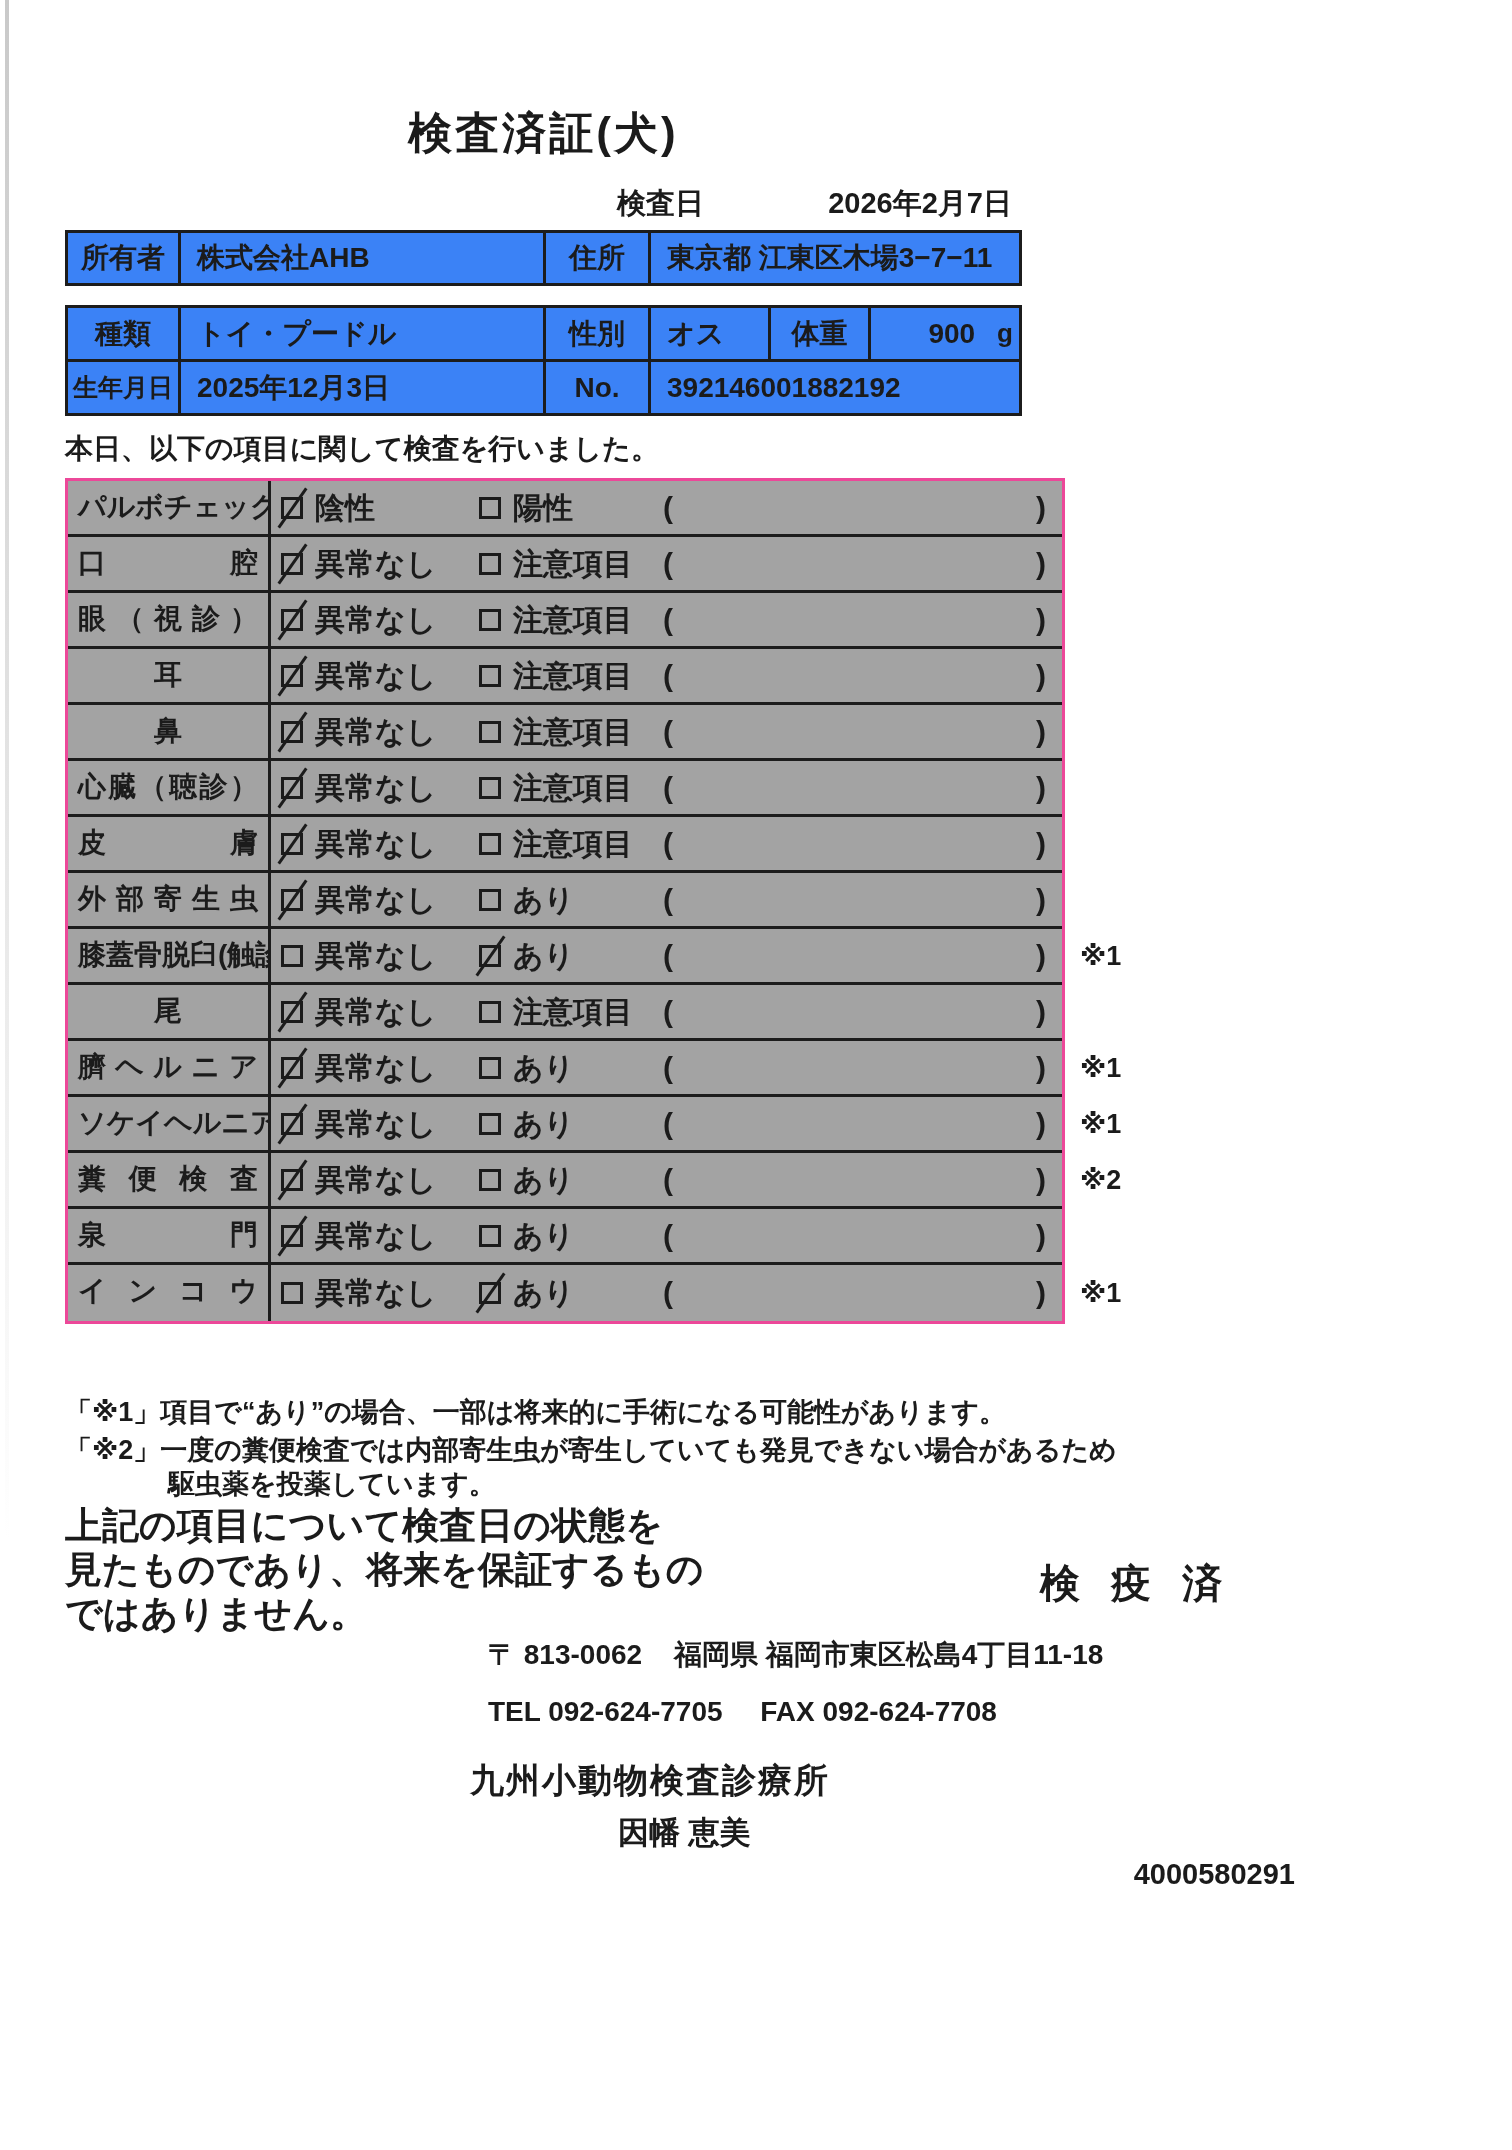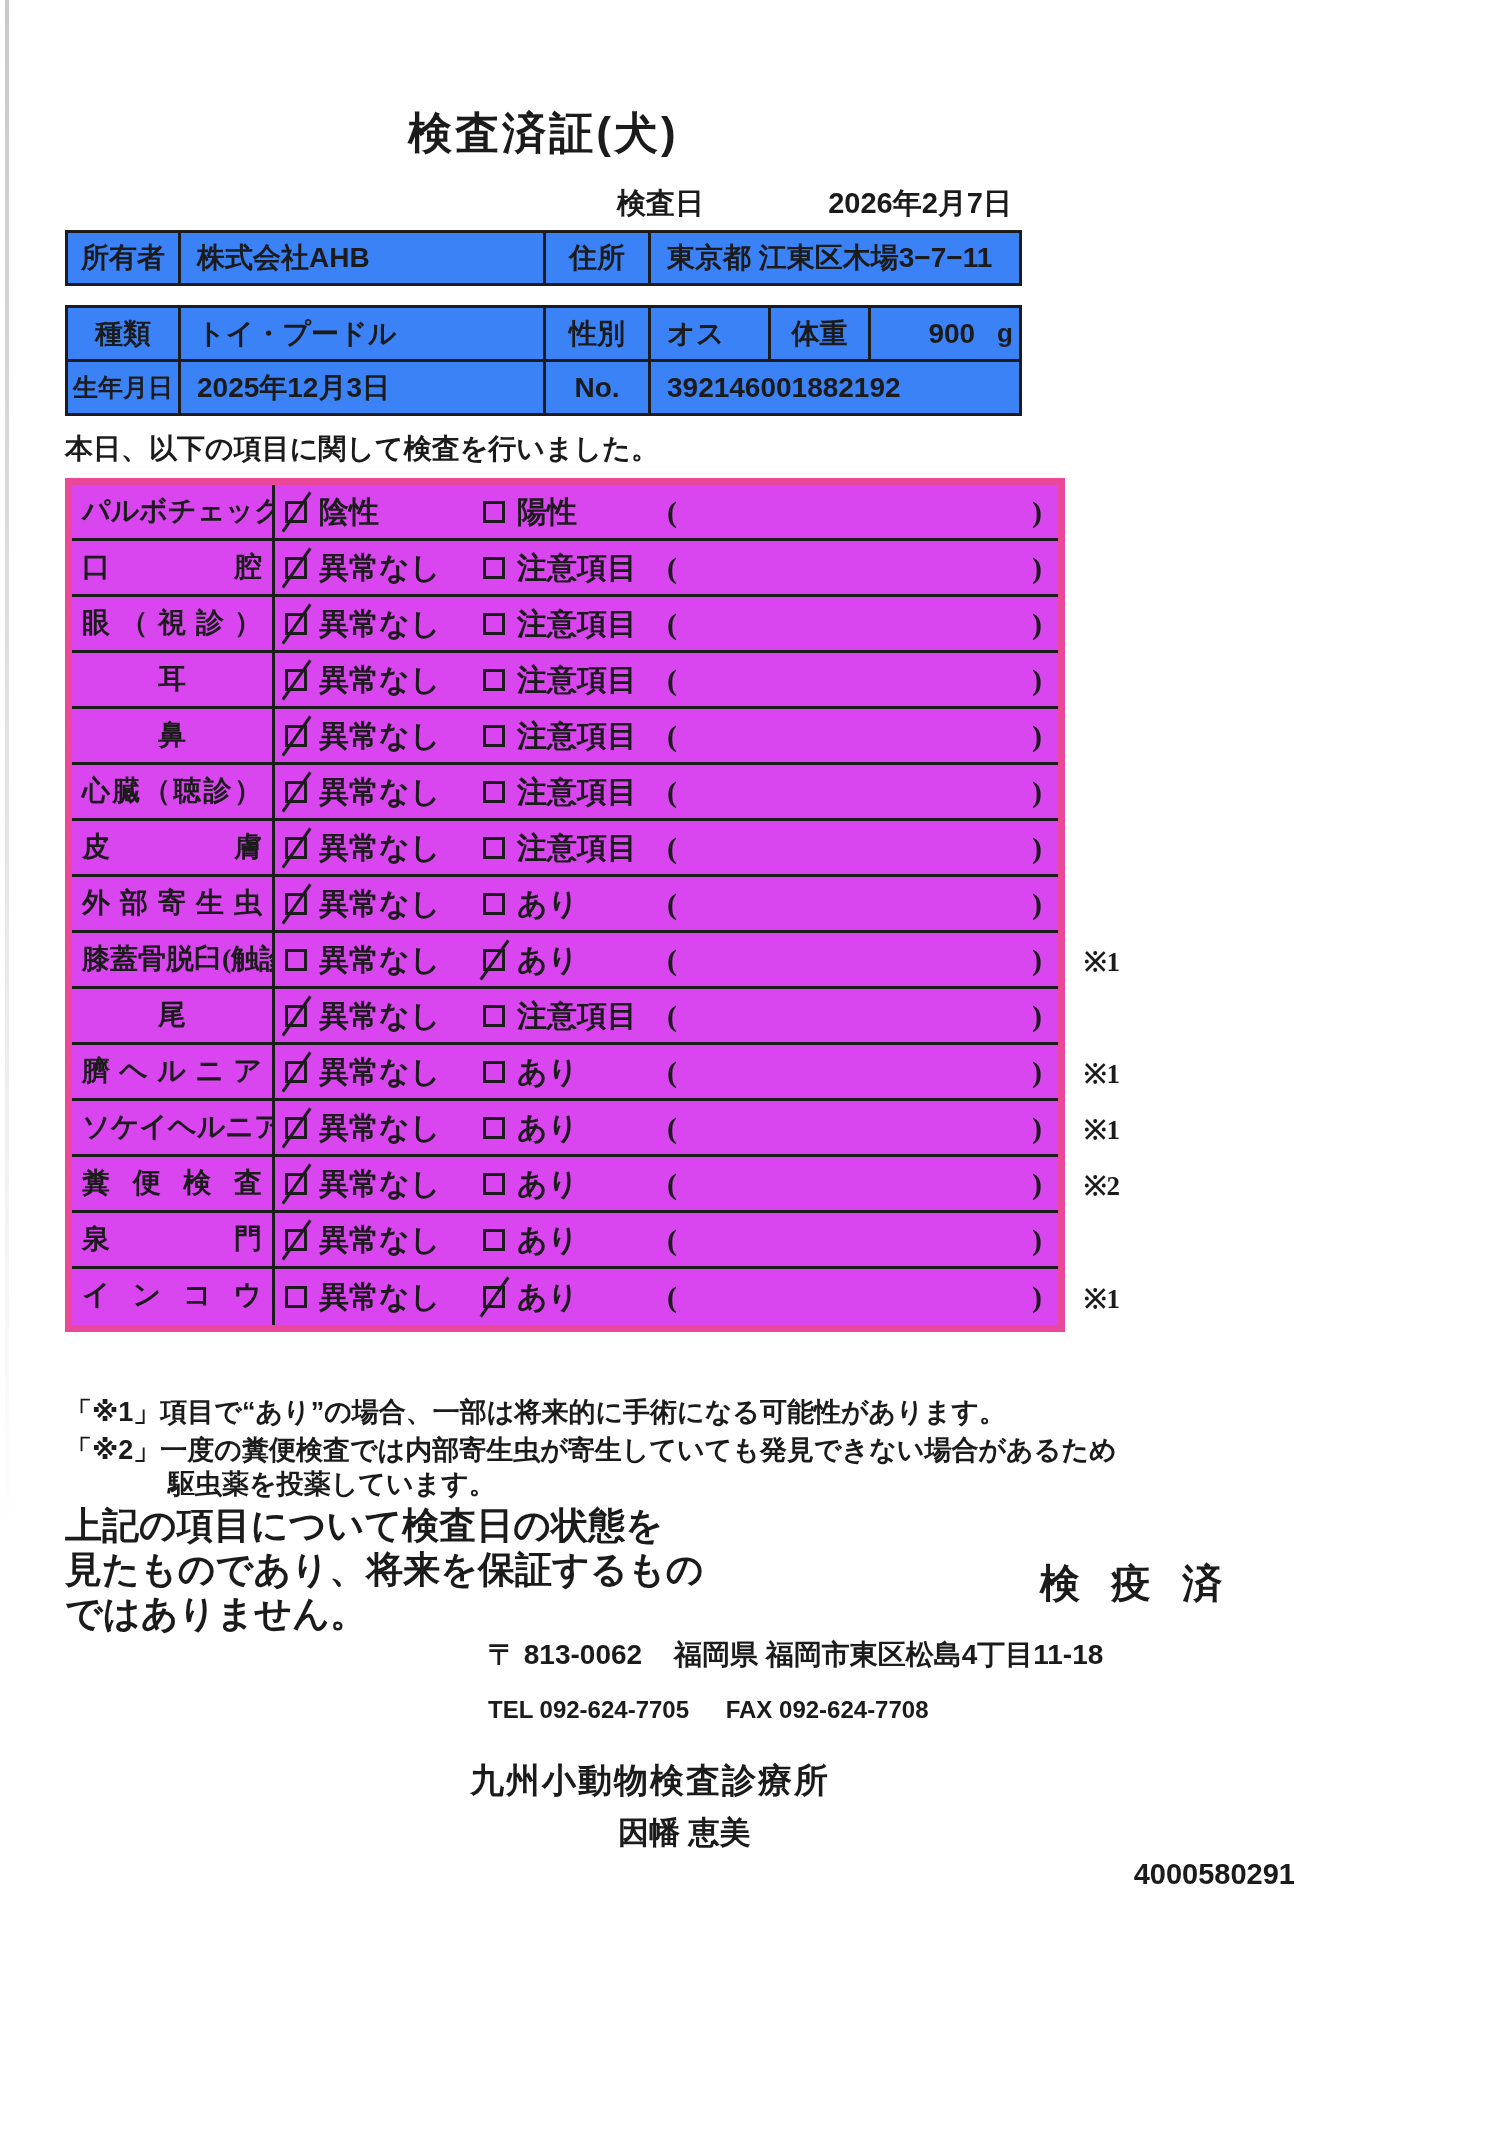--- a/index.html
+++ b/index.html
@@ -26,21 +26,21 @@
   .icell.lab{justify-content:center;}
   .icell.val{justify-content:flex-start;padding-left:16px;text-align:center;}
   .icell.lab.small{font-size:25px;}
   .icell.wval{justify-content:flex-end;padding-right:12px;}
   .unit{margin-left:22px;font-size:26px;}
   #info-a{left:65px;top:230px;width:957px;height:56px;grid-template-columns:113px 365px 105px 374px;}
   #info-b1{left:65px;top:305px;width:957px;height:57px;grid-template-columns:113px 365px 105px 120px 100px 154px;}
   #info-b2{left:65px;top:359px;width:957px;height:57px;grid-template-columns:113px 365px 105px 374px;}
   .intro{left:65px;top:430px;font-size:28px;font-weight:700;}
   
-  #exam-table{left:65px;top:478px;width:1000px;border:7px solid #ec4899;box-sizing:border-box;background:#d946ef;font-family:Liberation Serif, serif;}
+  #exam-table{left:65px;top:478px;width:1000px;border:3px solid #ec4899;box-sizing:border-box;background:#a3a3a3;}
   .erow{position:relative;height:56px;border-bottom:3px solid #1c1c1c;display:grid;grid-template-columns:203px 1fr;box-sizing:border-box;}
   .erow:last-child{border-bottom:none;}
   .ecell.item{border-right:3px solid #1c1c1c;padding:0 10px;font-size:28px;font-weight:600;
     line-height:52px;text-align:justify;text-align-last:justify;text-justify:inter-character;
     white-space:nowrap;overflow:hidden;box-sizing:border-box;}
   .erow.center .ecell.item{text-align:center;text-align-last:center;}
   .ecell.content{position:relative;}
   .cb{position:absolute;width:22px;height:22px;border:3px solid #1b1b1b;top:50%;
     transform:translateY(-50%);box-sizing:border-box;}
   .cb.on::after{content:"";position:absolute;left:7px;top:-16px;width:3px;height:48px;
@@ -58,21 +58,21 @@
   
   .fnote{font-size:27px;font-weight:600;white-space:nowrap;}
   .fn1{left:65px;top:1394px;}
   .fn2{left:65px;top:1432px;}
   .fn2b{left:168px;top:1466px;}
   .disclaimer{left:65px;top:1504px;font-size:37px;font-weight:700;line-height:44px;white-space:nowrap;}
   .stamp{left:1040px;top:1556px;font-size:40px;font-weight:700;letter-spacing:10px;white-space:nowrap;}
   
   .postal-line{left:488px;top:1636px;font-size:28px;font-weight:600;white-space:nowrap;}
   .postal-addr{margin-left:24px;}
-  .tel-line{left:488px;top:1696px;font-size:24px;font-weight:600;white-space:nowrap;}
+  .tel-line{left:488px;top:1696px;font-size:28px;font-weight:600;white-space:nowrap;}
   .fax{margin-left:30px;}
   .clinic-name{left:470px;top:1758px;font-size:34px;font-weight:700;letter-spacing:2px;white-space:nowrap;}
   .examiner{left:618px;top:1812px;font-size:31px;font-weight:700;white-space:nowrap;}
   .serial{left:900px;top:1858px;width:395px;text-align:right;font-size:29px;font-weight:600;}
 </style>
 </head>
 <body>
 
 <div class="scan-edge"></div>
 

